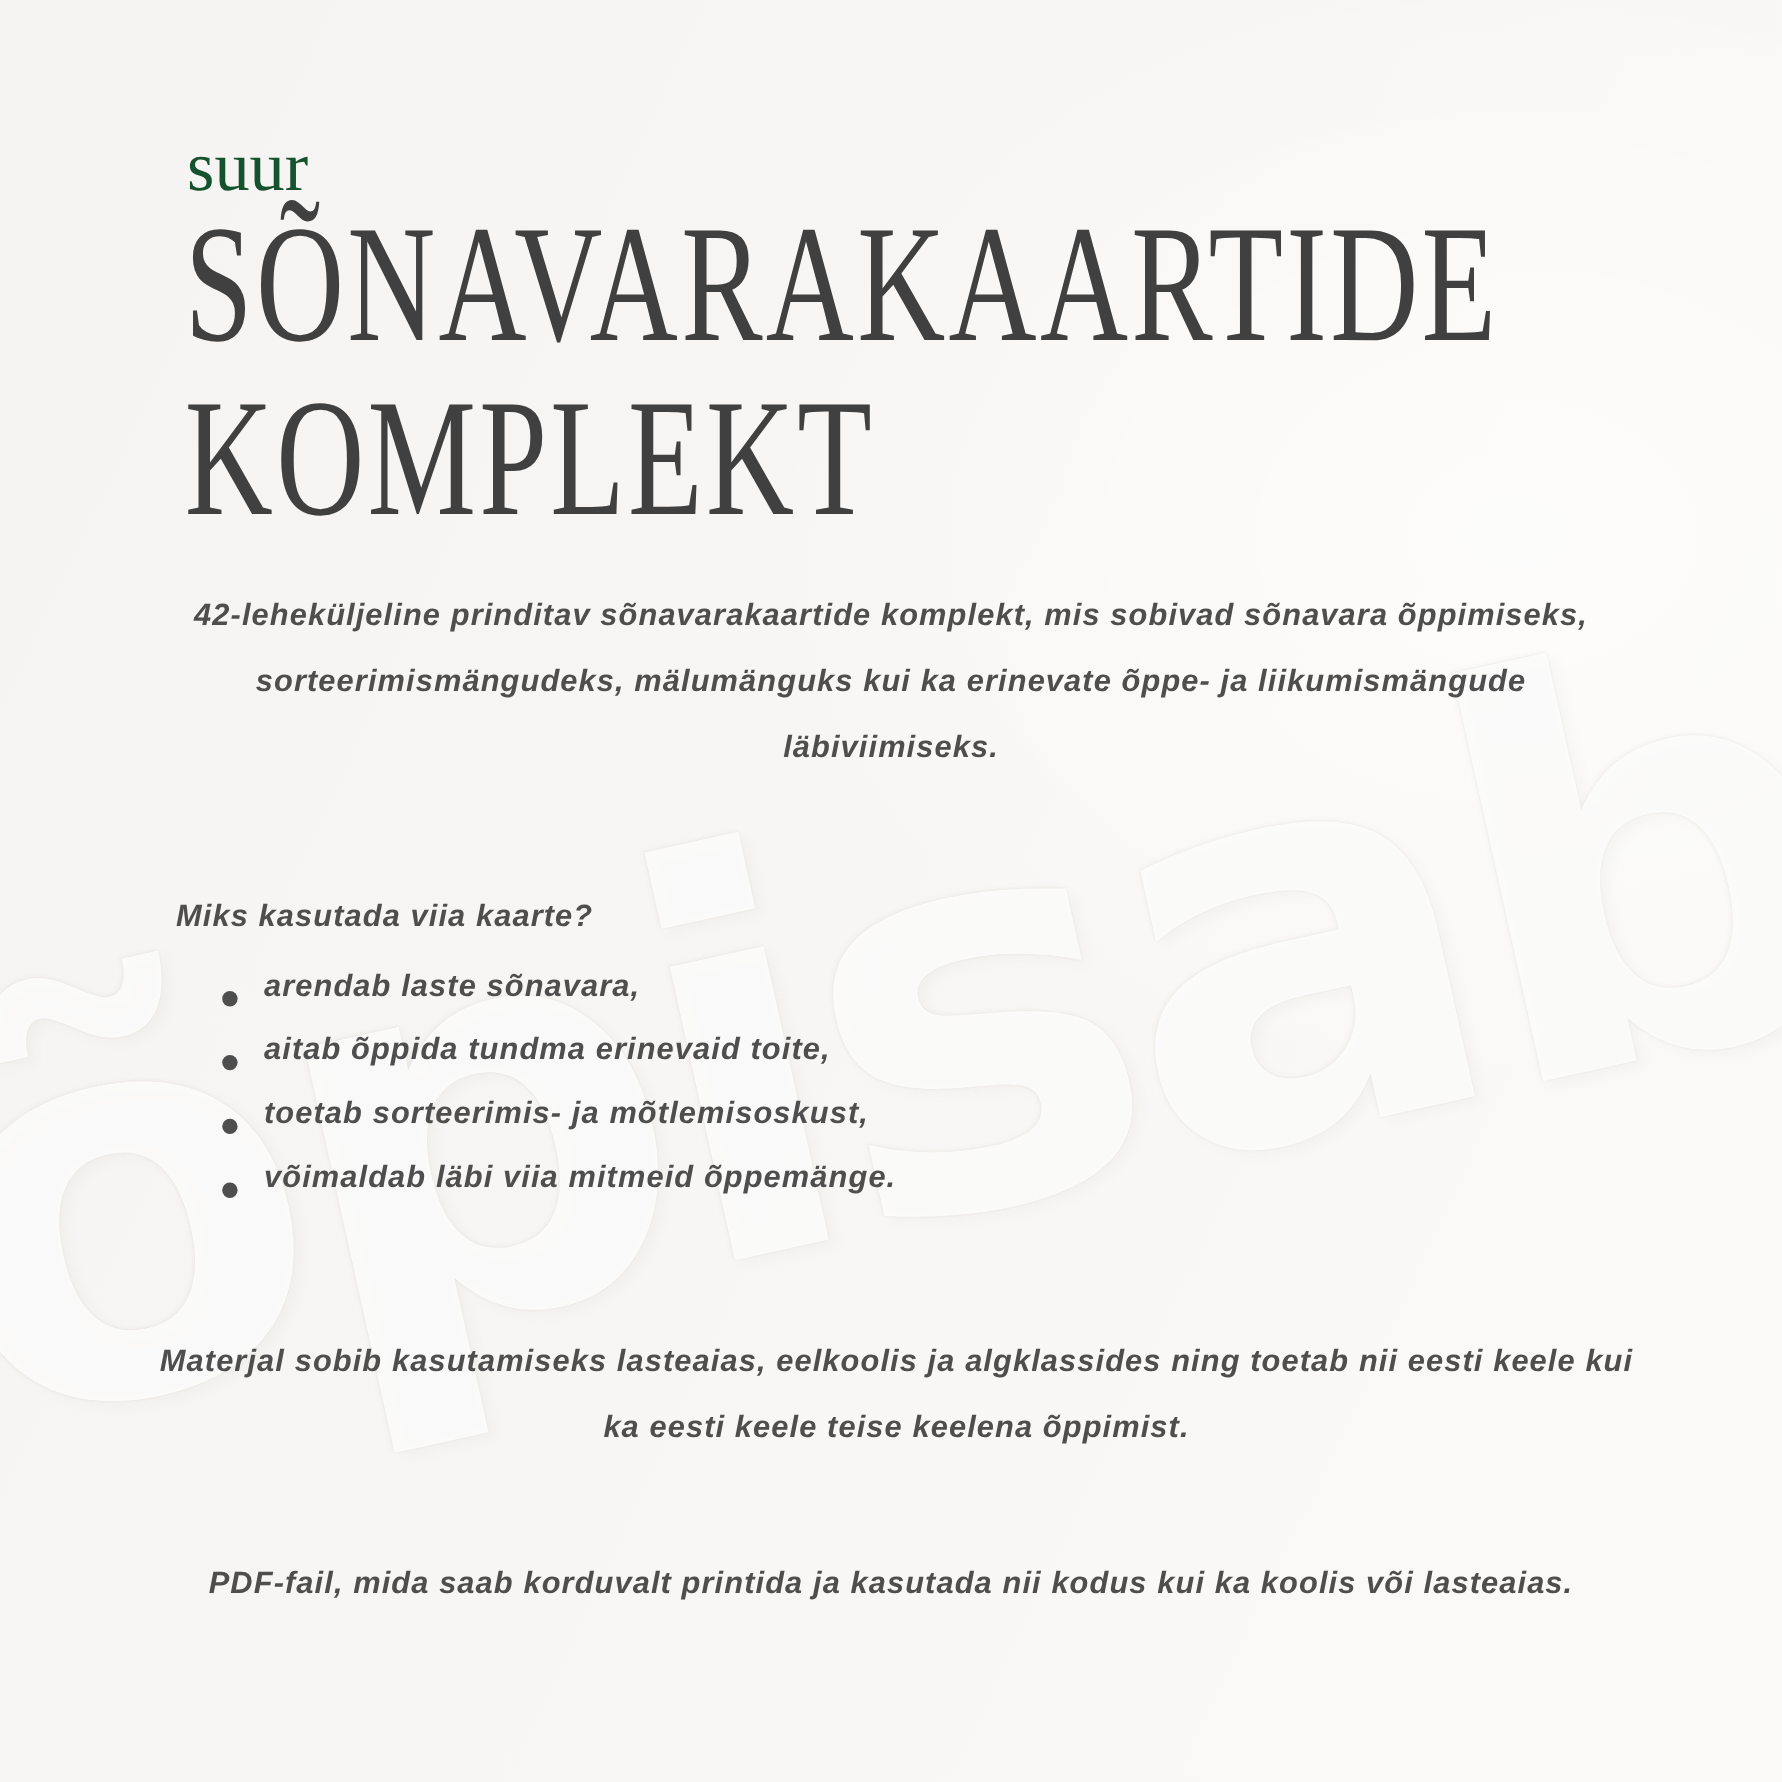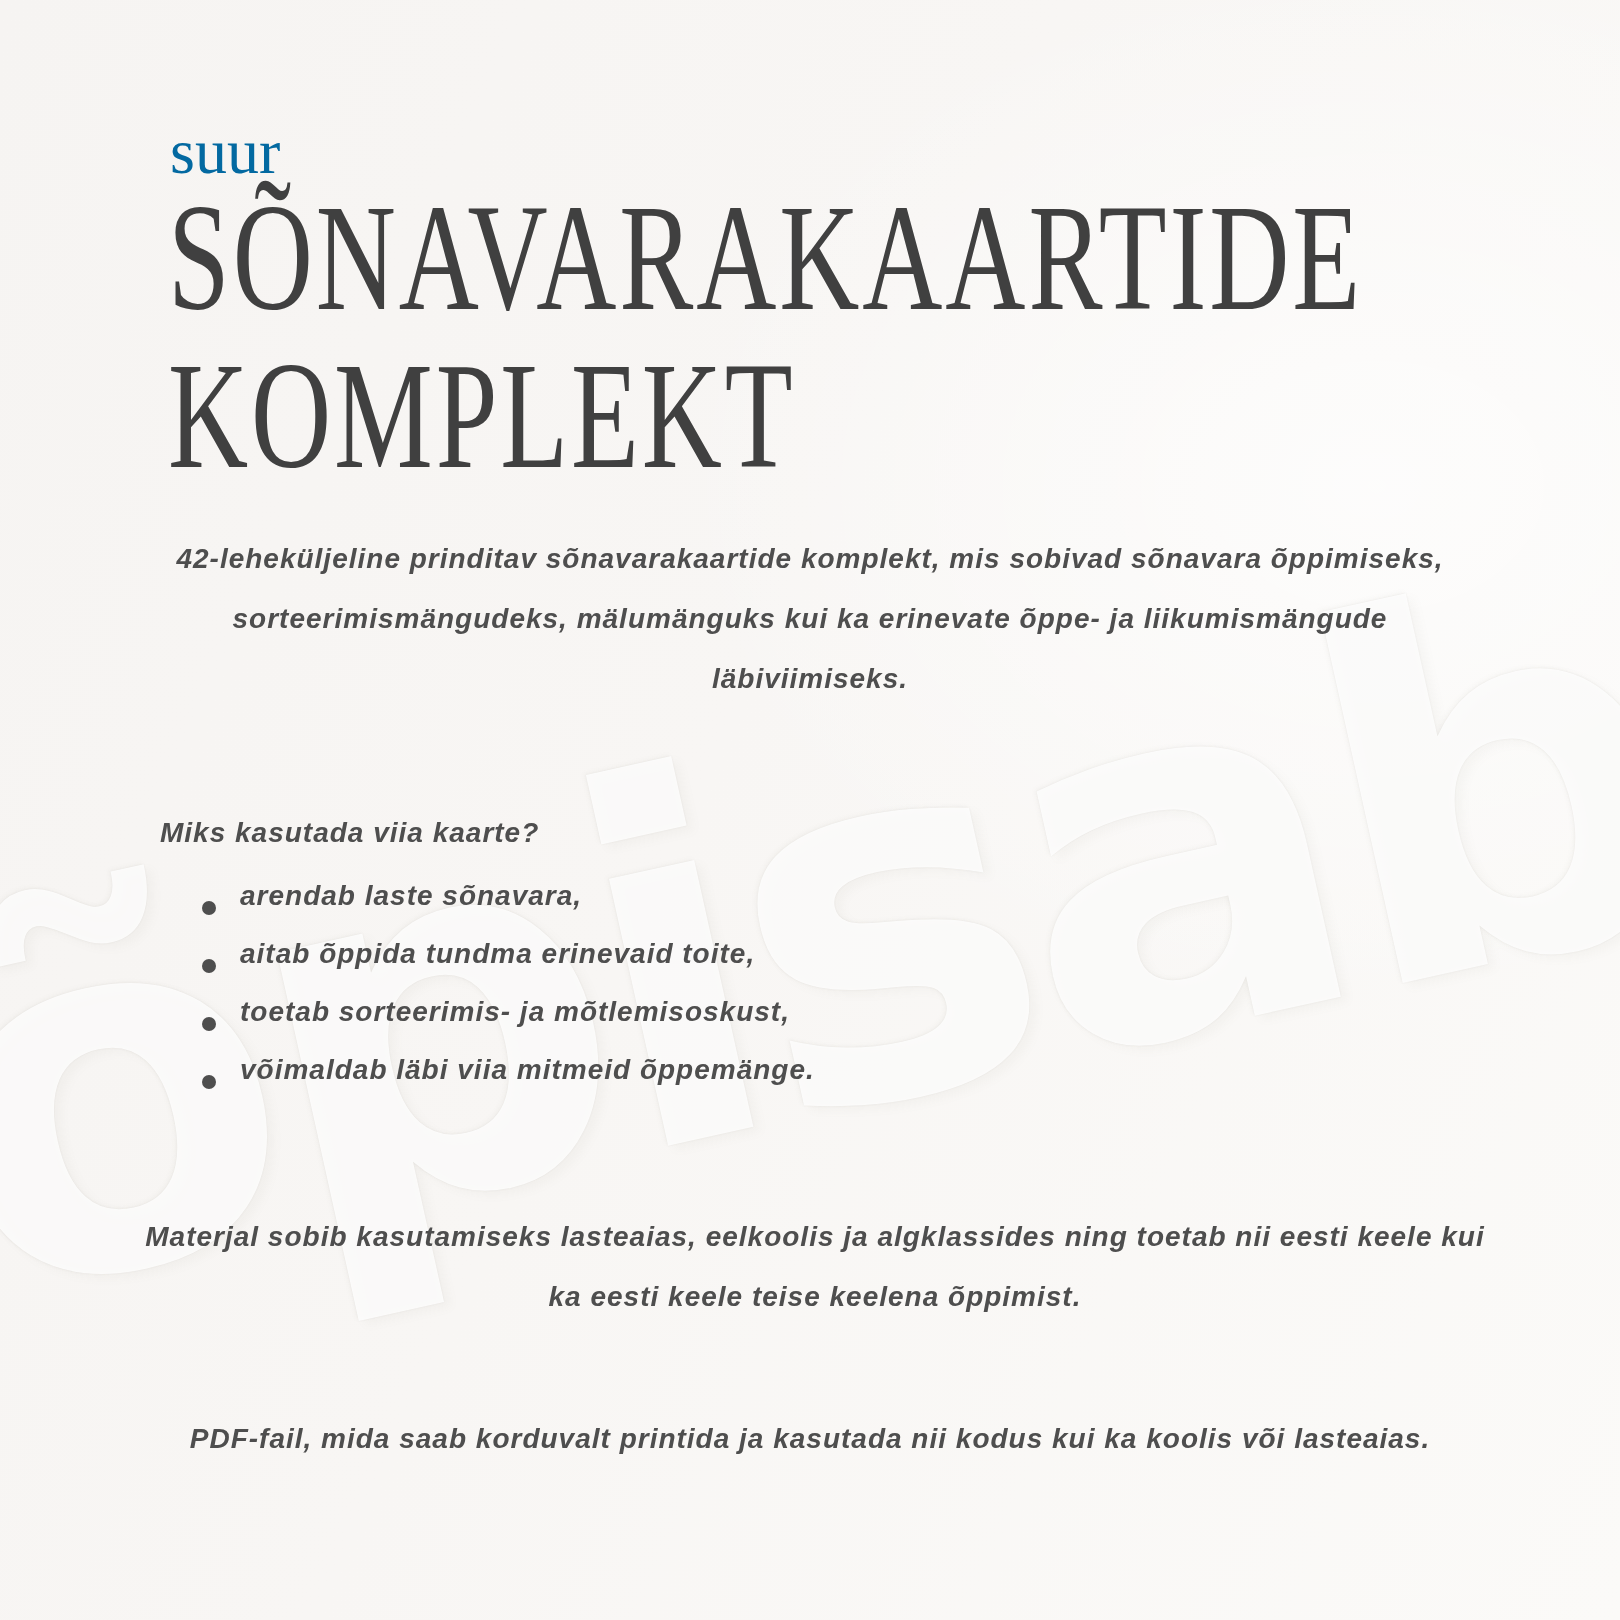--- a/index.html
+++ b/index.html
@@ -46,21 +46,21 @@
     margin: 0 auto;
     padding-top: 118px;
     color: #4e4e4e;
   }
 
   .eyebrow {
     font-family: "Liberation Serif", serif;
     font-weight: 400;
     font-size: 64px;
     line-height: 1.05;
-    color: #0369a1;
+    color: #14532d;
     margin: 0 0 0 30px;
   }
 
   .title {
     font-family: "Liberation Serif", serif;
     font-weight: 400;
     color: #404040;
     font-size: 152px;
     line-height: 1.04;
     margin: -6px 0 0 28px;

